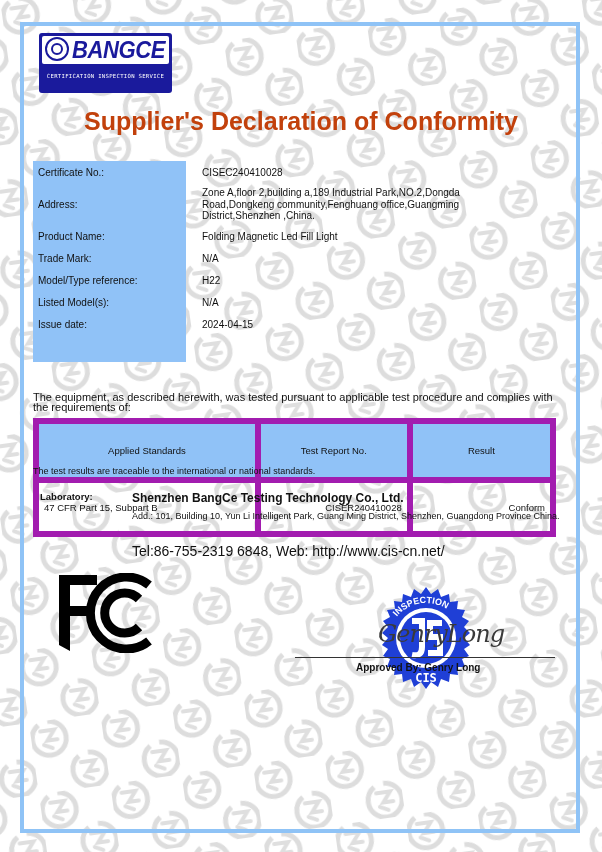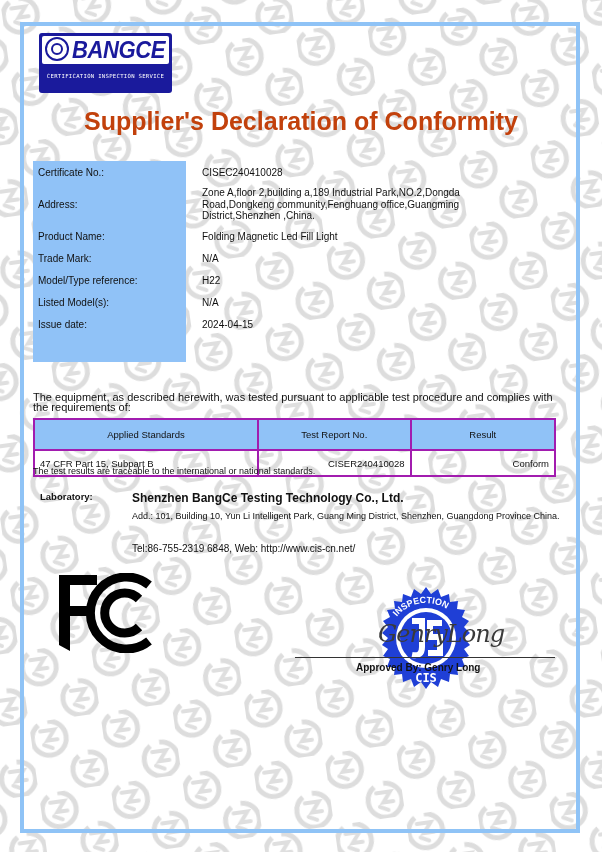--- a/index.html
+++ b/index.html
@@ -55,38 +55,38 @@
   .info-row { position:relative; display:flex; font-size:10px; line-height:11.5px; }
   .info-label { width:153px; padding-left:5px; box-sizing:border-box; position:relative; display:flex; align-items:center; }
   .info-value { flex:1; padding-left:16px; display:flex; align-items:center; }
   .intro {
     position:absolute; left:33px; top:392px; width:525px; font-size:11px; line-height:10px; z-index:2;
   }
   table.std {
     position:absolute; left:33px; top:418px; width:523px; border-collapse:collapse; z-index:2;
     font-size:9.5px;
   }
-  table.std th, table.std td { border:2px solid #a21caf; padding:4px 5px; }
+  table.std th, table.std td { border:6px solid #a21caf; padding:16px 5px; }
   table.std th { background:#90c2f7; font-weight:normal; height:21px; text-align:center; }
   table.std td { height:16px; }
   table.std td.c { text-align:right; }
   .trace {
     position:absolute; left:33px; top:466px; font-size:9px; z-index:2;
   }
   .lab-label {
     position:absolute; left:40px; top:491px; font-size:9.5px; font-weight:bold; z-index:2;
   }
   .lab-name {
     position:absolute; left:132px; top:491px; font-size:12px; font-weight:bold; z-index:2;
   }
   .lab-addr {
     position:absolute; left:132px; top:511px; width:430px; font-size:9px; line-height:10px; z-index:2;
   }
   .lab-tel {
-    position:absolute; left:132px; top:543px; font-size:10px; z-index:2;
+    position:absolute; left:132px; top:543px; font-size:14px; z-index:2;
   }
   .fcc {
     position:absolute; left:57px; top:573px; width:100px; height:80px; z-index:2;
   }
   .stamp {
     position:absolute; left:370px; top:585px; width:112px; height:112px; z-index:2;
   }
   .sig-line {
     position:absolute; left:295px; top:657px; width:260px; height:1px; background:#333; z-index:3;
   }

